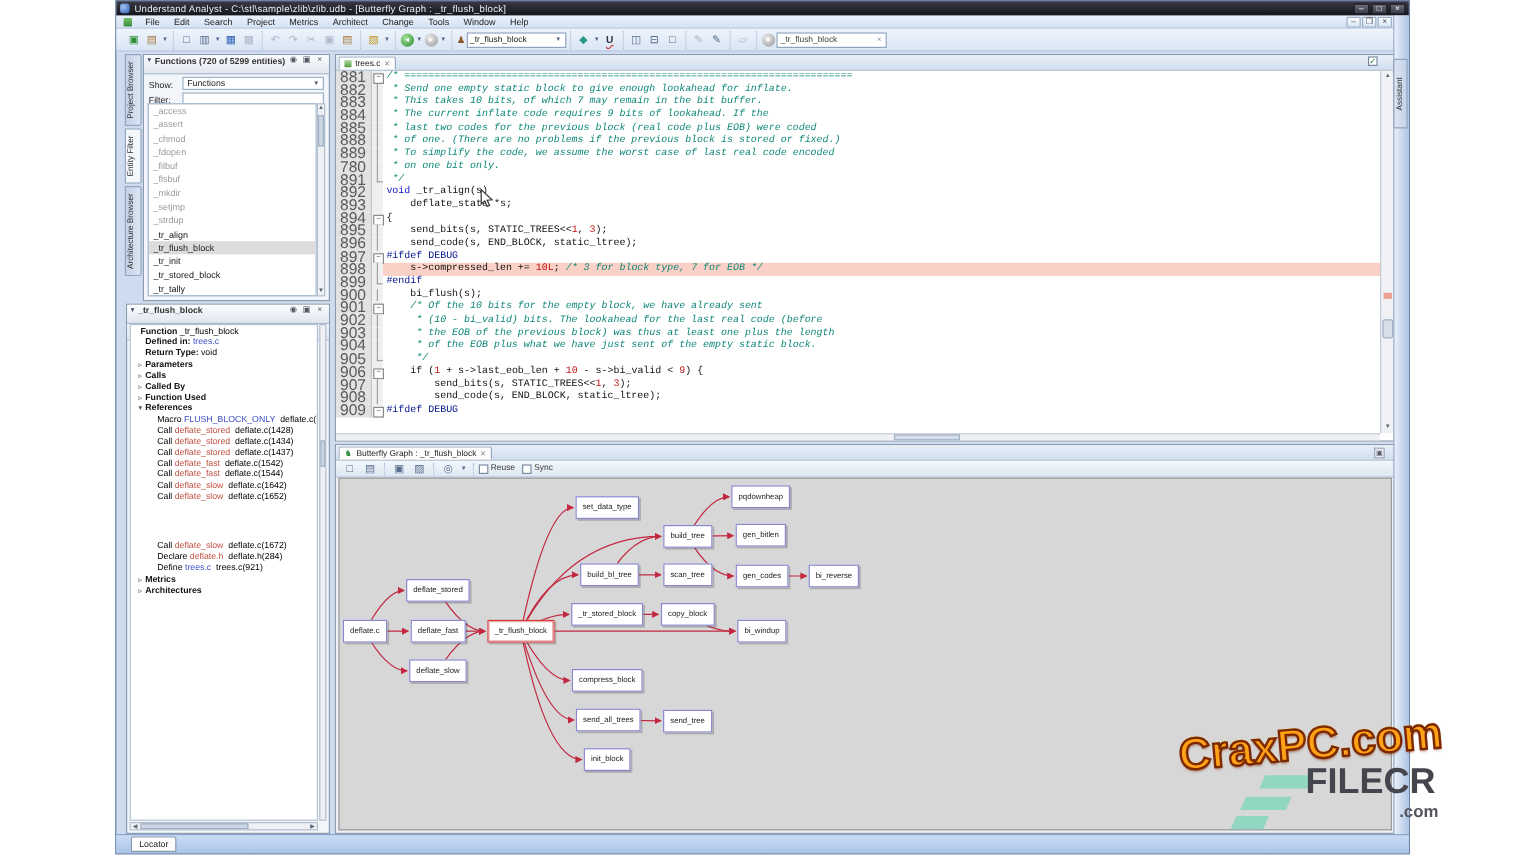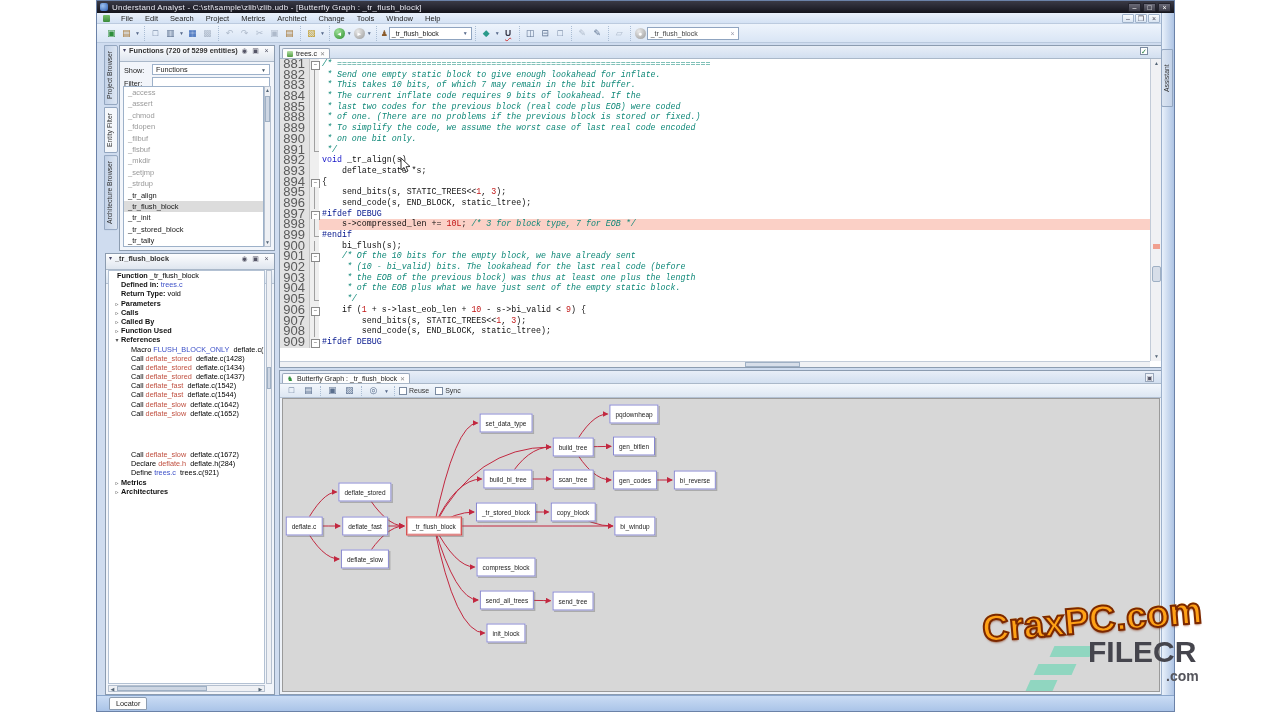--- a/index.html
+++ b/index.html
@@ -402,21 +402,21 @@
         <span class="echk chk" style="color:#207a3c;">✓</span>
       </div>
       <div class="ecode" id="code-area">
           <div class="cl"><span class="ln">881</span><span class="fold f-b"></span><span class="code"><span class="tok-c">/* ===========================================================================</span></span></div>
           <div class="cl"><span class="ln">882</span><span class="fold f-l"></span><span class="code"><span class="tok-c"> * Send one empty static block to give enough lookahead for inflate.</span></span></div>
           <div class="cl"><span class="ln">883</span><span class="fold f-l"></span><span class="code"><span class="tok-c"> * This takes 10 bits, of which 7 may remain in the bit buffer.</span></span></div>
           <div class="cl"><span class="ln">884</span><span class="fold f-l"></span><span class="code"><span class="tok-c"> * The current inflate code requires 9 bits of lookahead. If the</span></span></div>
           <div class="cl"><span class="ln">885</span><span class="fold f-l"></span><span class="code"><span class="tok-c"> * last two codes for the previous block (real code plus EOB) were coded</span></span></div>
           <div class="cl"><span class="ln">888</span><span class="fold f-l"></span><span class="code"><span class="tok-c"> * of one. (There are no problems if the previous block is stored or fixed.)</span></span></div>
           <div class="cl"><span class="ln">889</span><span class="fold f-l"></span><span class="code"><span class="tok-c"> * To simplify the code, we assume the worst case of last real code encoded</span></span></div>
-          <div class="cl"><span class="ln">890</span><span class="fold f-l"></span><span class="code"><span class="tok-c"> * on one bit only.</span></span></div>
+          <div class="cl"><span class="ln">780</span><span class="fold f-l"></span><span class="code"><span class="tok-c"> * on one bit only.</span></span></div>
           <div class="cl"><span class="ln">891</span><span class="fold f-e"></span><span class="code"><span class="tok-c"> */</span></span></div>
           <div class="cl"><span class="ln">892</span><span class="fold"></span><span class="code"><span class="tok-k">void</span><span> _tr_align(s)</span></span></div>
           <div class="cl"><span class="ln">893</span><span class="fold"></span><span class="code"><span>    deflate_state *s;</span></span></div>
           <div class="cl"><span class="ln">894</span><span class="fold f-b"></span><span class="code"><span>{</span></span></div>
           <div class="cl"><span class="ln">895</span><span class="fold f-l"></span><span class="code"><span>    send_bits(s, STATIC_TREES&lt;&lt;</span><span class="tok-n">1</span><span>, </span><span class="tok-n">3</span><span>);</span></span></div>
           <div class="cl"><span class="ln">896</span><span class="fold f-l"></span><span class="code"><span>    send_code(s, END_BLOCK, static_ltree);</span></span></div>
           <div class="cl"><span class="ln">897</span><span class="fold f-b"></span><span class="code"><span class="tok-d">#ifdef DEBUG</span></span></div>
           <div class="cl hl"><span class="ln">898</span><span class="fold f-l"></span><span class="code"><span>    s-&gt;compressed_len += </span><span class="tok-n">10L</span><span>; </span><span class="tok-c">/* 3 for block type, 7 for EOB */</span></span></div>
           <div class="cl"><span class="ln">899</span><span class="fold f-e"></span><span class="code"><span class="tok-d">#endif</span></span></div>
           <div class="cl"><span class="ln">900</span><span class="fold f-l"></span><span class="code"><span>    bi_flush(s);</span></span></div>

